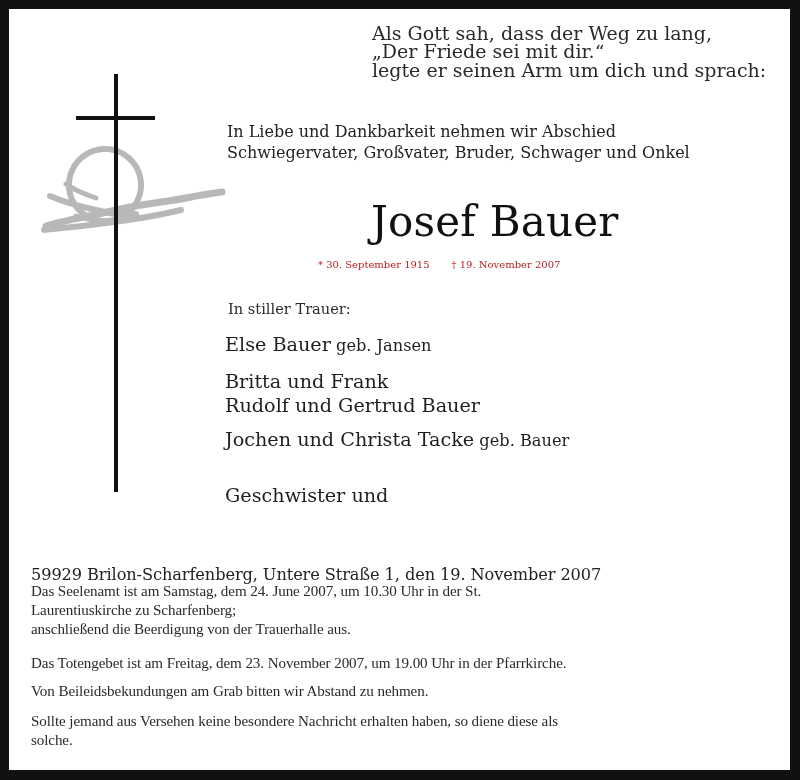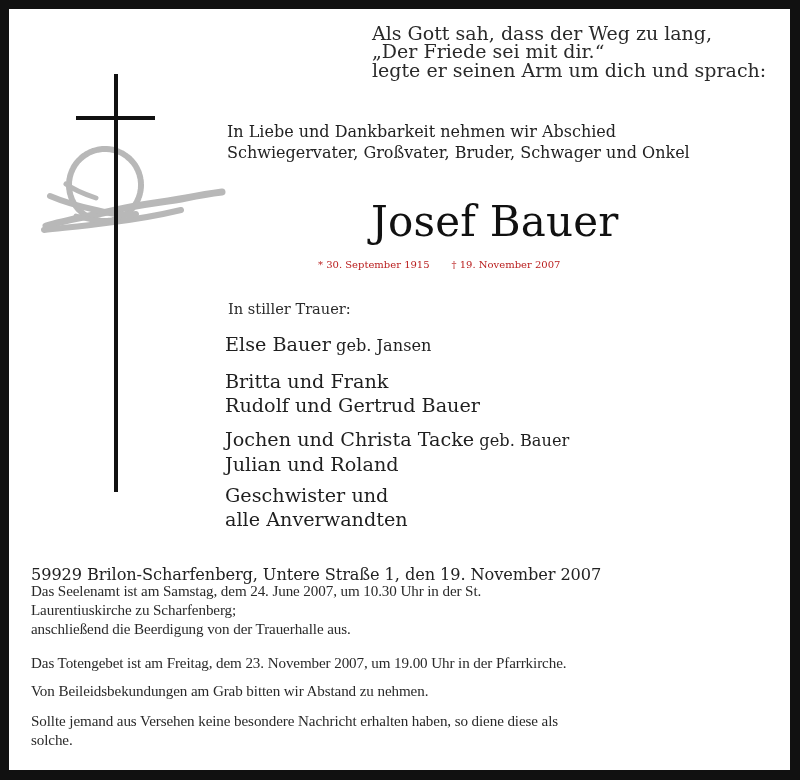--- a/index.html
+++ b/index.html
@@ -85,26 +85,24 @@
   <div><span>Else Bauer</span><span class="small"> geb. Jansen</span></div>
 </div>
 
 <div class="abs fam f2">
   <div>Britta und Frank</div>
   <div>Rudolf und Gertrud Bauer</div>
 </div>
 
 <div class="abs fam f3">
   <div><span>Jochen und Christa Tacke</span><span class="small"> geb. Bauer</span></div>
-  <div>Julian und Roland</div>
 </div>
 
 <div class="abs fam f4">
   <div>Geschwister und</div>
-  <div>alle Anverwandten</div>
 </div>
 
 <div class="abs addr">59929 Brilon-Scharfenberg, Untere Straße 1, den 19. November 2007</div>
 
 <div class="abs info i1">
   <div>Das Seelenamt ist am Samstag, dem 24. June 2007, um 10.30 Uhr in der St.</div>
   <div>Laurentiuskirche zu Scharfenberg;</div>
   <div>anschließend die Beerdigung von der Trauerhalle aus.</div>
 </div>
 <div class="abs info i2">Das Totengebet ist am Freitag, dem 23. November 2007, um 19.00 Uhr in der Pfarrkirche.</div>

